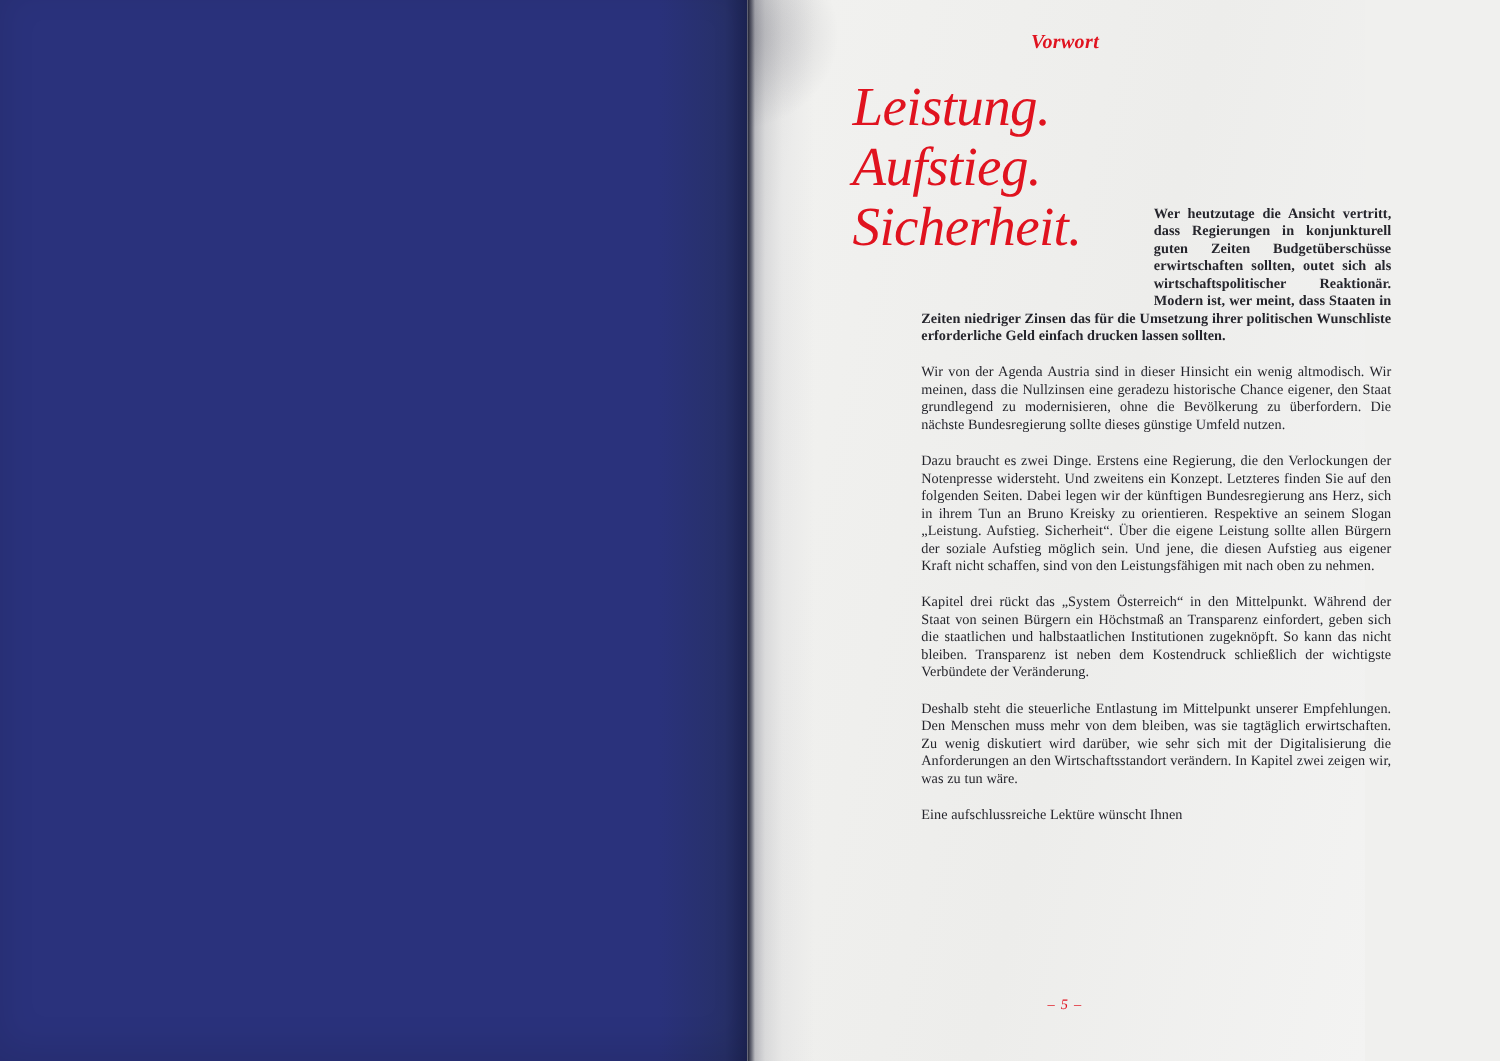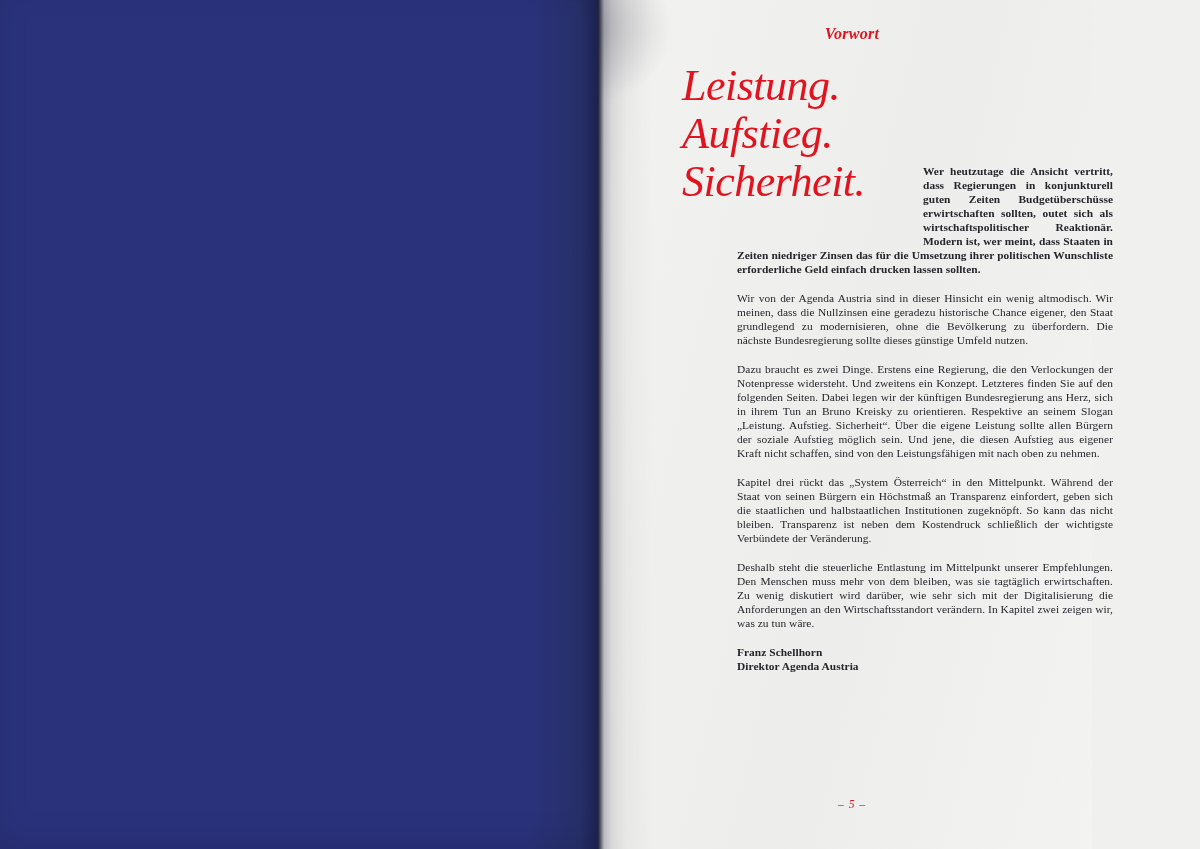--- a/index.html
+++ b/index.html
@@ -138,22 +138,19 @@
       <span>Sicherheit.</span>
     </h1>
 
     <div class="textblock">
       <div class="headline-spacer"></div>
       <p class="lead">Wer heutzutage die Ansicht vertritt, dass Regierungen in konjunkturell guten Zeiten Budgetüberschüsse erwirtschaften sollten, outet sich als wirtschaftspolitischer Reaktionär. Modern ist, wer meint, dass Staaten in Zeiten niedriger Zinsen das für die Umsetzung ihrer politischen Wunschliste erforderliche Geld einfach drucken lassen sollten.</p>
       <p>Wir von der Agenda Austria sind in dieser Hinsicht ein wenig altmodisch. Wir meinen, dass die Nullzinsen eine geradezu historische Chance eigener, den Staat grundlegend zu modernisieren, ohne die Bevölkerung zu überfordern. Die nächste Bundesregierung sollte dieses günstige Umfeld nutzen.</p>
       <p>Dazu braucht es zwei Dinge. Erstens eine Regierung, die den Verlockungen der Notenpresse widersteht. Und zweitens ein Konzept. Letzteres finden Sie auf den folgenden Seiten. Dabei legen wir der künftigen Bundesregierung ans Herz, sich in ihrem Tun an Bruno Kreisky zu orientieren. Respektive an seinem Slogan „Leistung. Aufstieg. Sicherheit“. Über die eigene Leistung sollte allen Bürgern der soziale Aufstieg möglich sein. Und jene, die diesen Aufstieg aus eigener Kraft nicht schaffen, sind von den Leistungsfähigen mit nach oben zu nehmen.</p>
       <p>Kapitel drei rückt das „System Österreich“ in den Mittelpunkt. Während der Staat von seinen Bürgern ein Höchstmaß an Transparenz einfordert, geben sich die staatlichen und halbstaatlichen Institutionen zugeknöpft. So kann das nicht bleiben. Transparenz ist neben dem Kostendruck schließlich der wichtigste Verbündete der Veränderung.</p>
       <p>Deshalb steht die steuerliche Entlastung im Mittelpunkt unserer Empfehlungen. Den Menschen muss mehr von dem bleiben, was sie tagtäglich erwirtschaften. Zu wenig diskutiert wird darüber, wie sehr sich mit der Digitalisierung die Anforderungen an den Wirtschaftsstandort verändern. In Kapitel zwei zeigen wir, was zu tun wäre.</p>
-      <p class="signature">
-        <span>Franz Schellhorn</span>
-        <span>Direktor Agenda Austria</span>
-      </p>
+      <p class="closing">Eine aufschlussreiche Lektüre wünscht Ihnen</p>
     </div>
 
     <div class="pagenum">– 5 –</div>
   </div>
 
 </div>
 
 </body></html>

